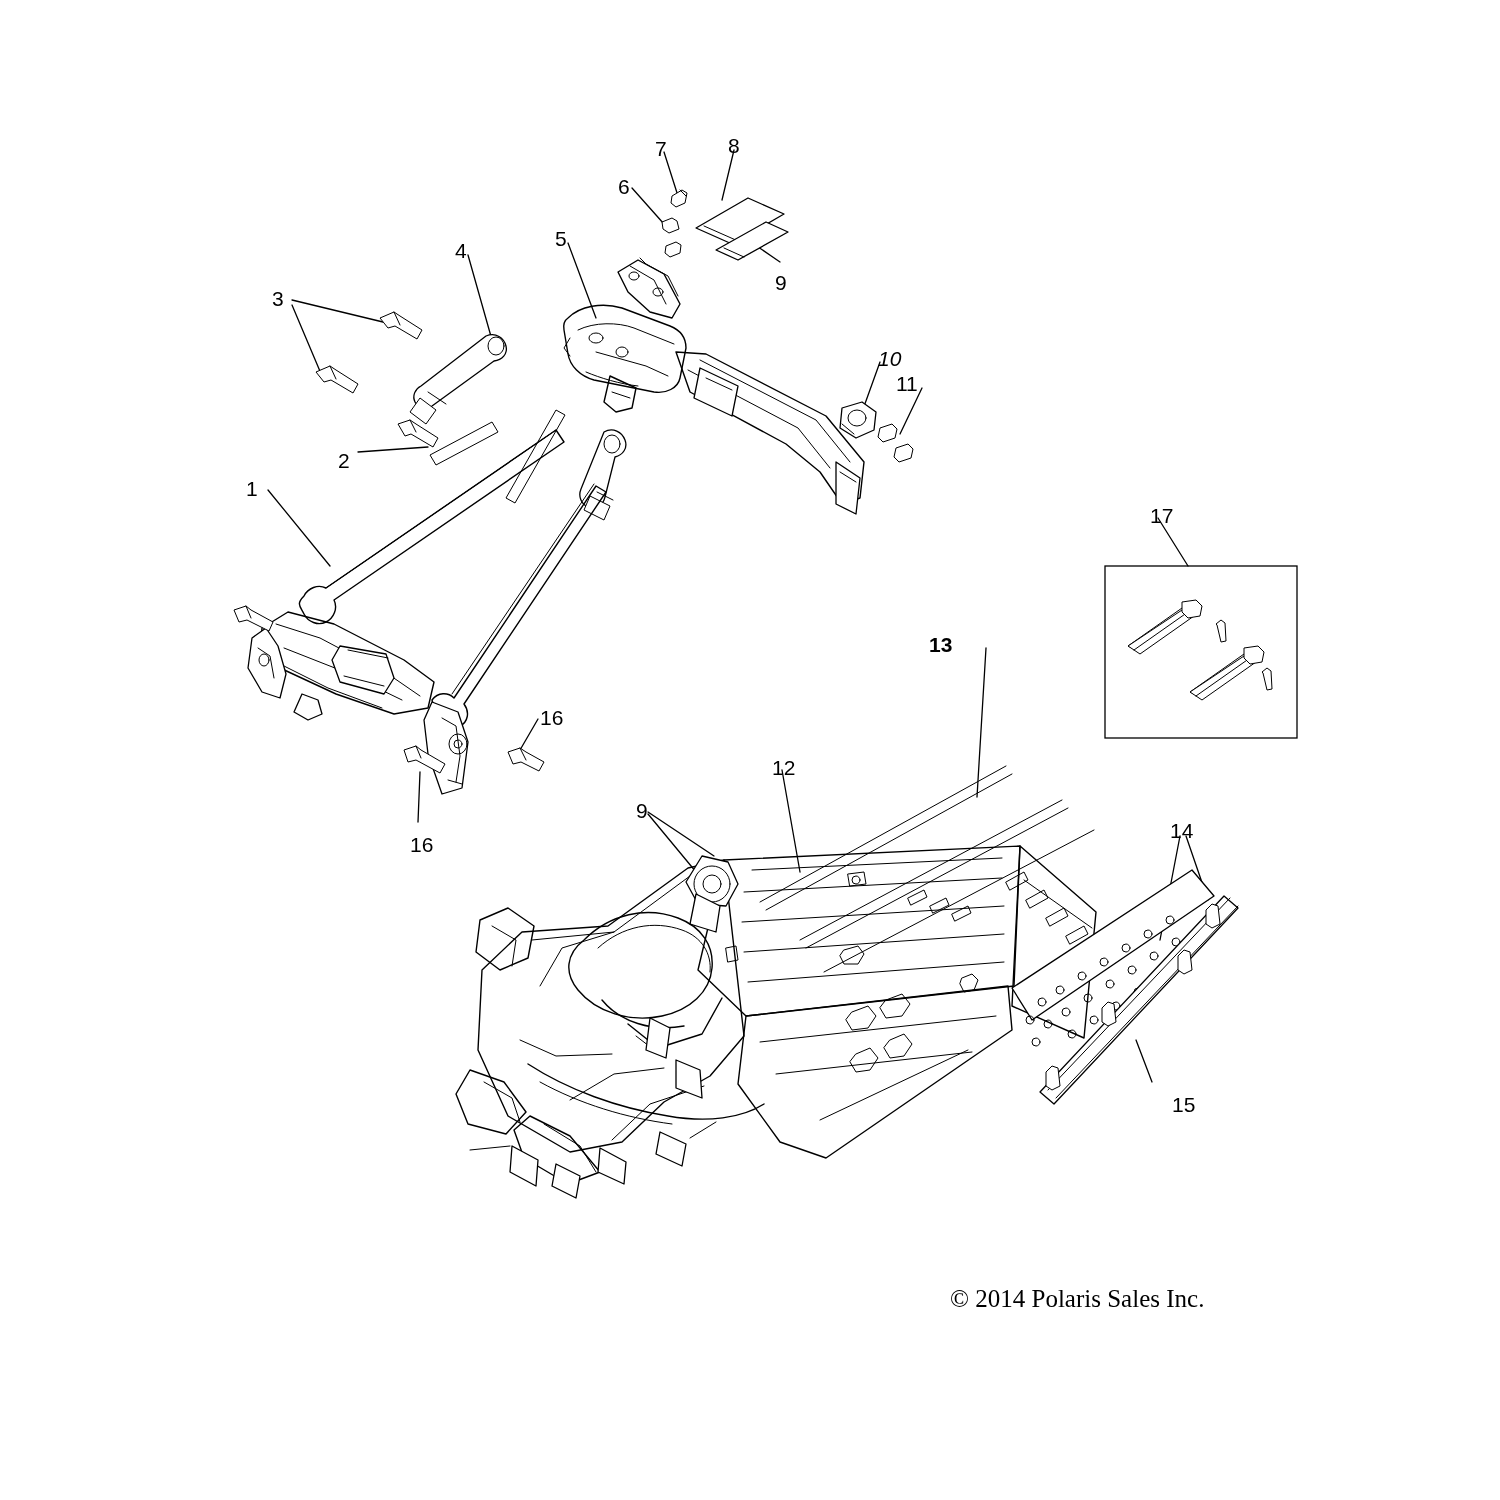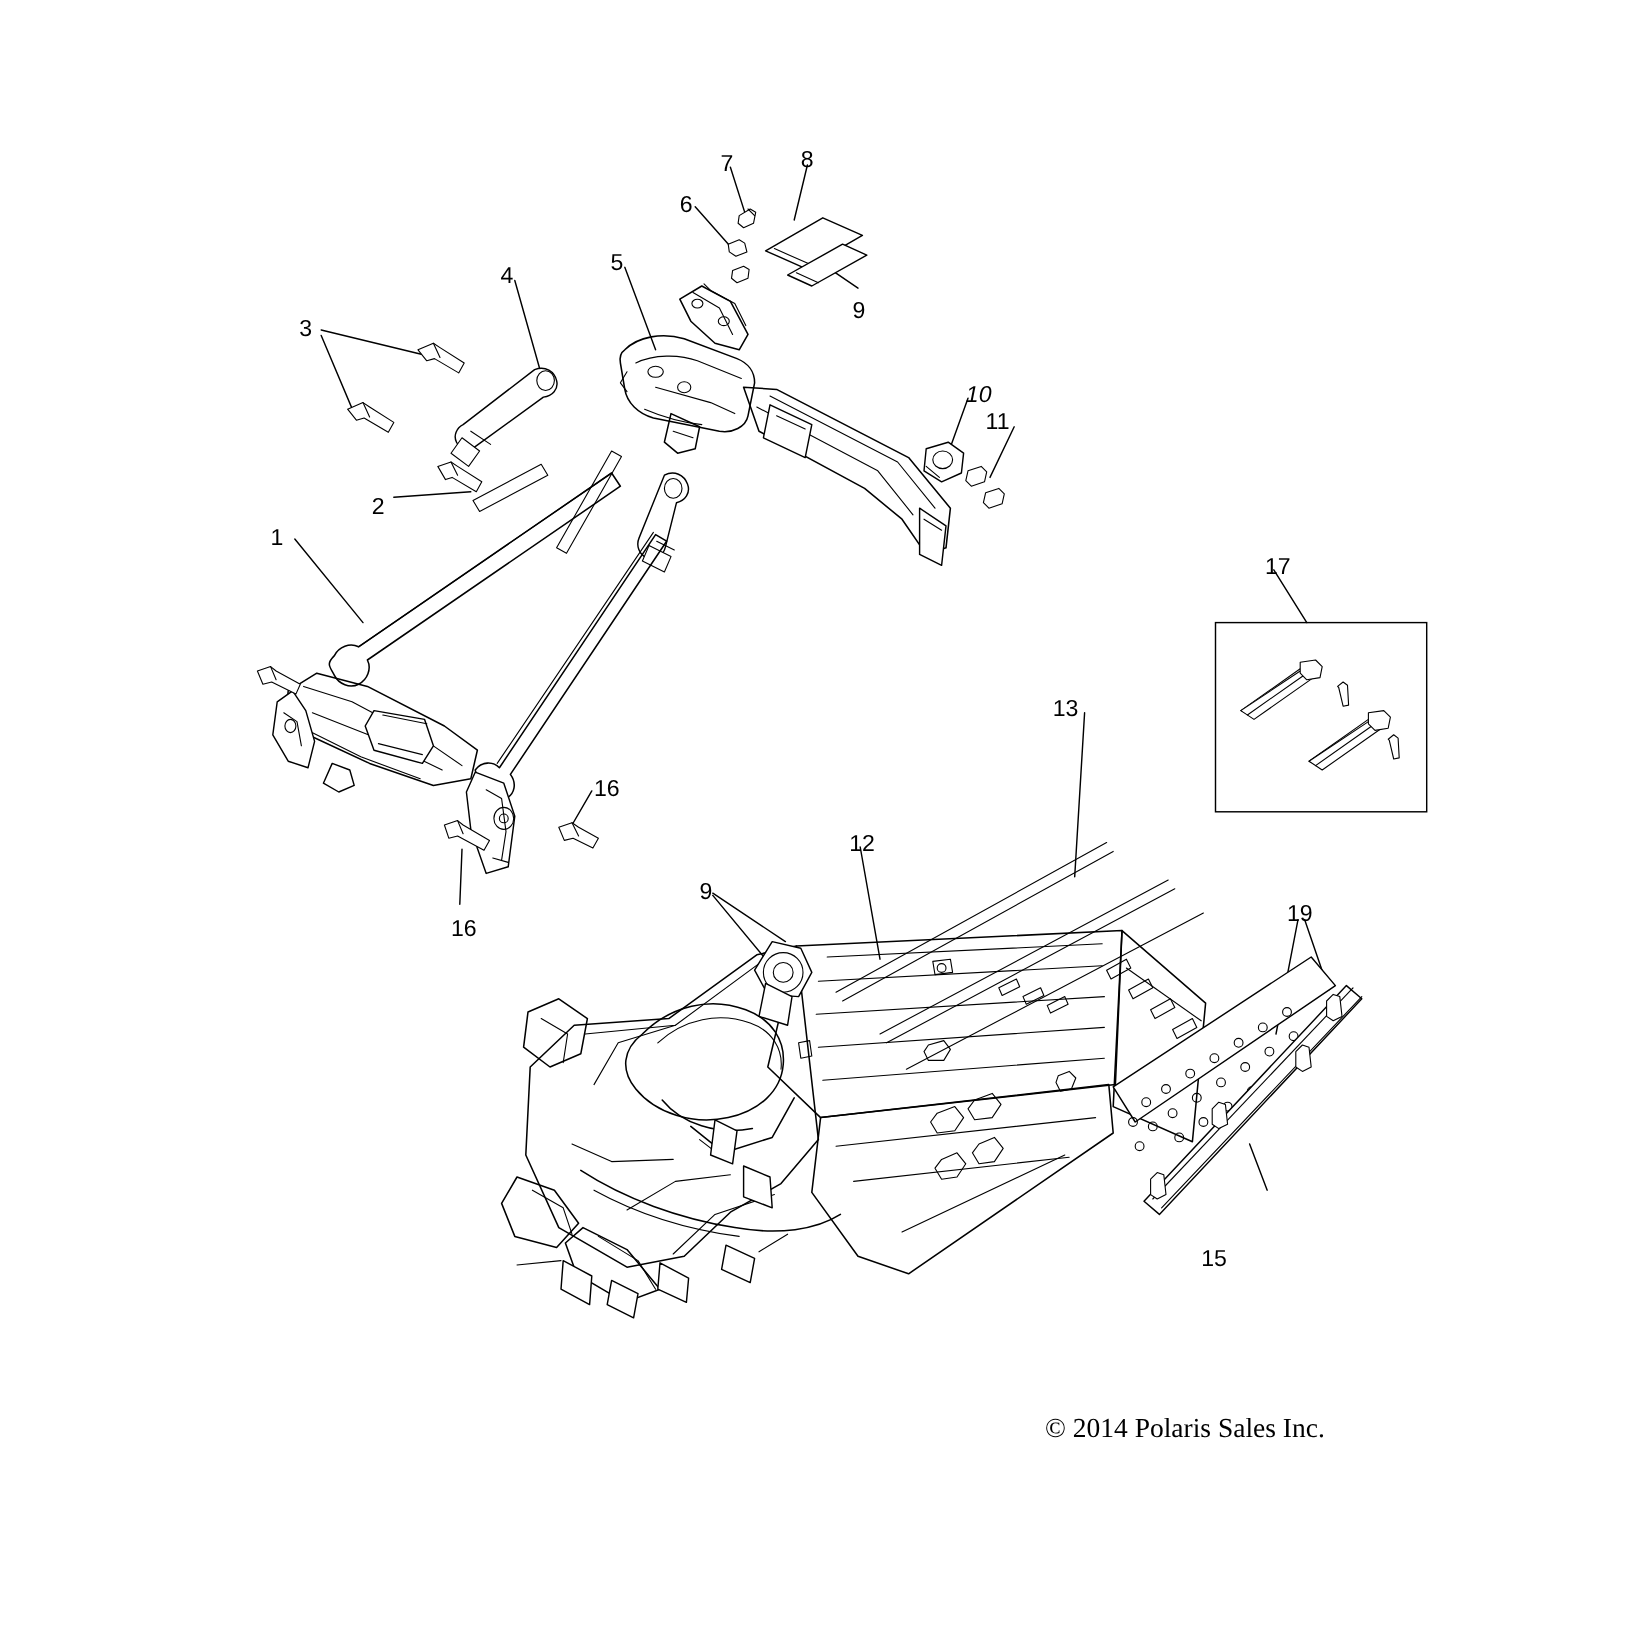--- a/index.html
+++ b/index.html
@@ -389,23 +389,23 @@
   <div class="callout" style="left:272px; top:288px;">3</div>
   <div class="callout" style="left:455px; top:240px;">4</div>
   <div class="callout" style="left:555px; top:228px;">5</div>
   <div class="callout" style="left:618px; top:176px;">6</div>
   <div class="callout" style="left:655px; top:138px;">7</div>
   <div class="callout" style="left:728px; top:135px;">8</div>
   <div class="callout" style="left:775px; top:272px;">9</div>
   <div class="callout" style="left:878px; top:348px;font-style:italic;">10</div>
   <div class="callout" style="left:896px; top:373px;">11</div>
   <div class="callout" style="left:772px; top:757px;">12</div>
-  <div class="callout" style="left:957px; top:634px;">13</div>
-  <div class="callout" style="left:1170px; top:820px;">19</div>
-  <div class="callout" style="left:1092px; top:1094px;margin-top:40px;">15</div>
+  <div class="callout" style="left:929px; top:634px;font-weight:bold;">13</div>
+  <div class="callout" style="left:1170px; top:820px;">14</div>
+  <div class="callout" style="left:1172px; top:1094px;">15</div>
   <div class="callout" style="left:540px; top:707px;">16</div>
   <div class="callout" style="left:410px; top:834px;">16</div>
   <div class="callout" style="left:1150px; top:505px;">17</div>
   <div class="callout" style="left:636px; top:800px;">9</div>
 
   <div id="copyright">
     <span class="c-mark">©</span>
     <span>2014 Polaris Sales Inc.</span>
   </div>
 

